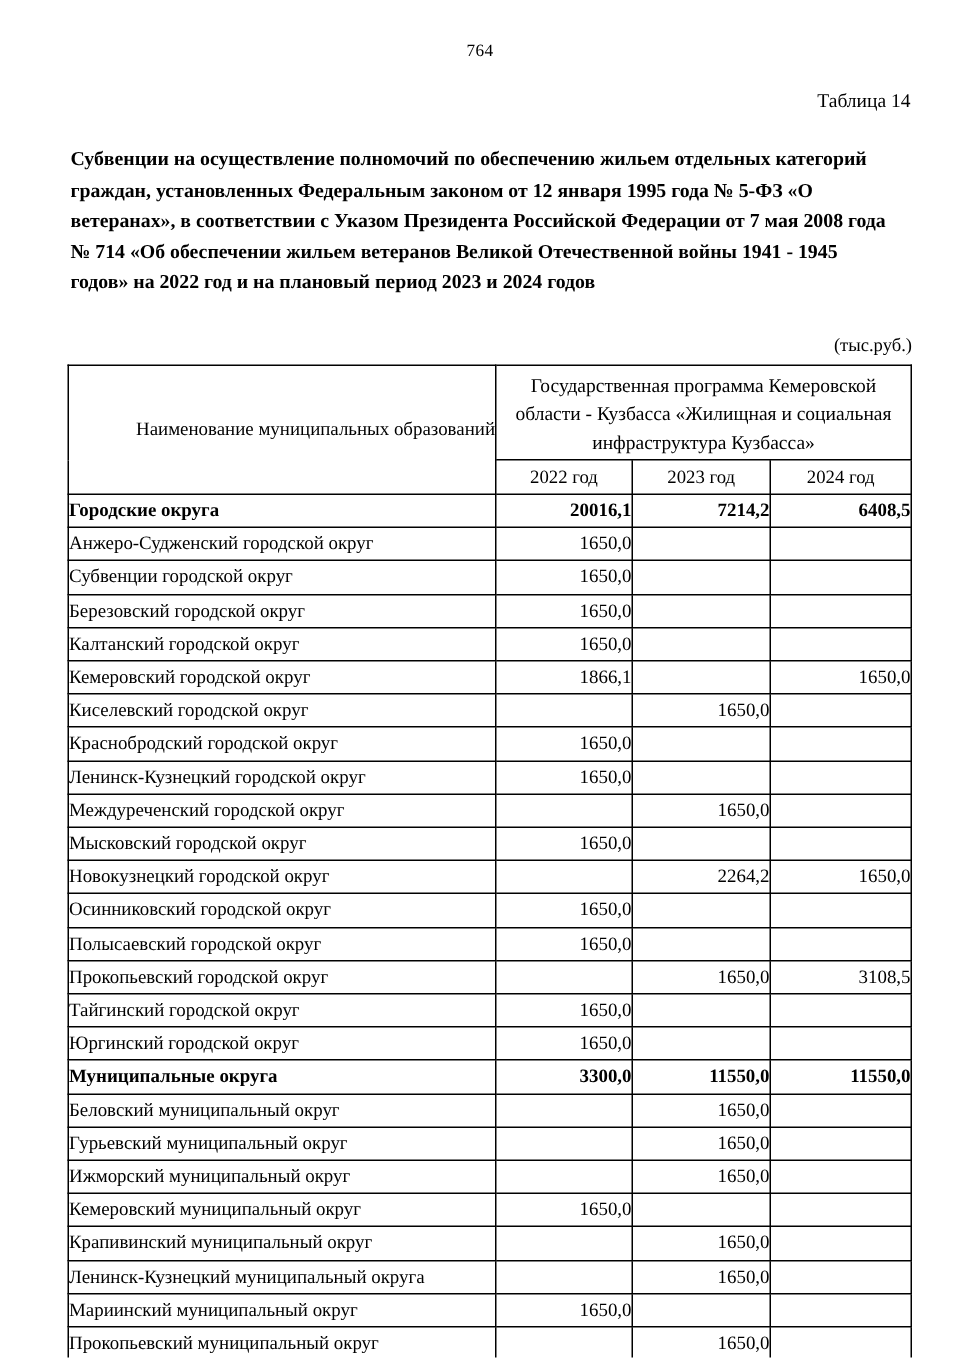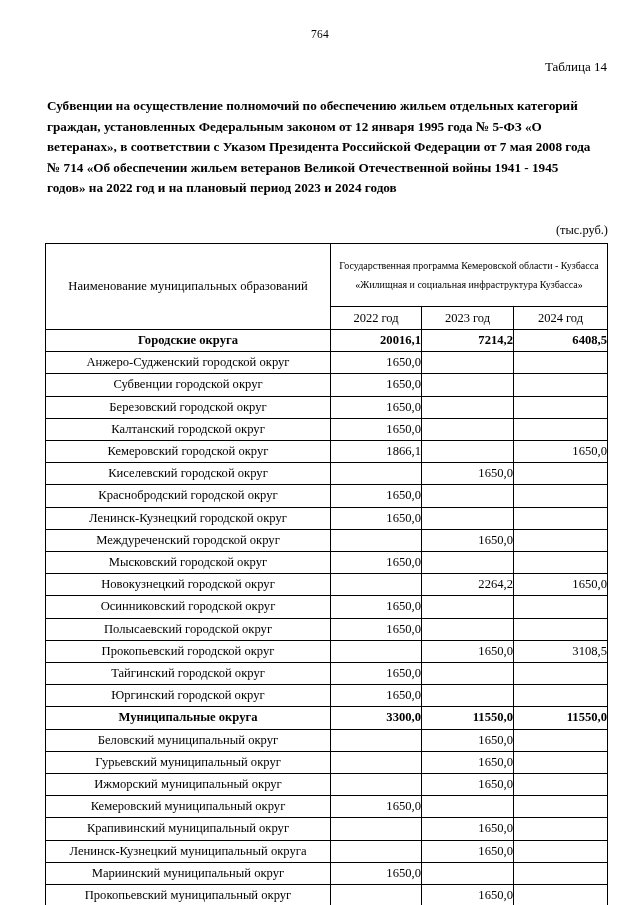--- a/index.html
+++ b/index.html
@@ -92,46 +92,46 @@
 
   
   col.c-name  { width: 285px; }
   col.c-y1    { width: 91px; }
   col.c-y2    { width: 92px; }
   col.c-y3    { width: 94px; }
 
   
   th.h-name {
     height: 62px;
-    text-align: center;
+    text-align: right;
     padding: 0 6px;
     font-size: 12.6px;
     line-height: 17px;
     vertical-align: top;
     padding-top: 6px;
   }
   th.h-prog {
     height: 62px;
     text-align: center;
     padding: 5px 7px 0 7px;
-    font-size: 10px;
+    font-size: 13px;
     line-height: 19px;
     vertical-align: top;
   }
   th.h-year {
     height: 22px;
     text-align: center;
     font-size: 12.5px;
     line-height: 21px;
   }
 
   
   td.name {
     height: 21.2px;
-    text-align: center;
+    text-align: left;
     padding: 0 4px 0 5px;
     font-size: 12.6px;
     line-height: 21.2px;
     white-space: nowrap;
     overflow: hidden;
   }
   td.num {
     height: 21.2px;
     text-align: right;
     padding: 0 4px 0 3px;

